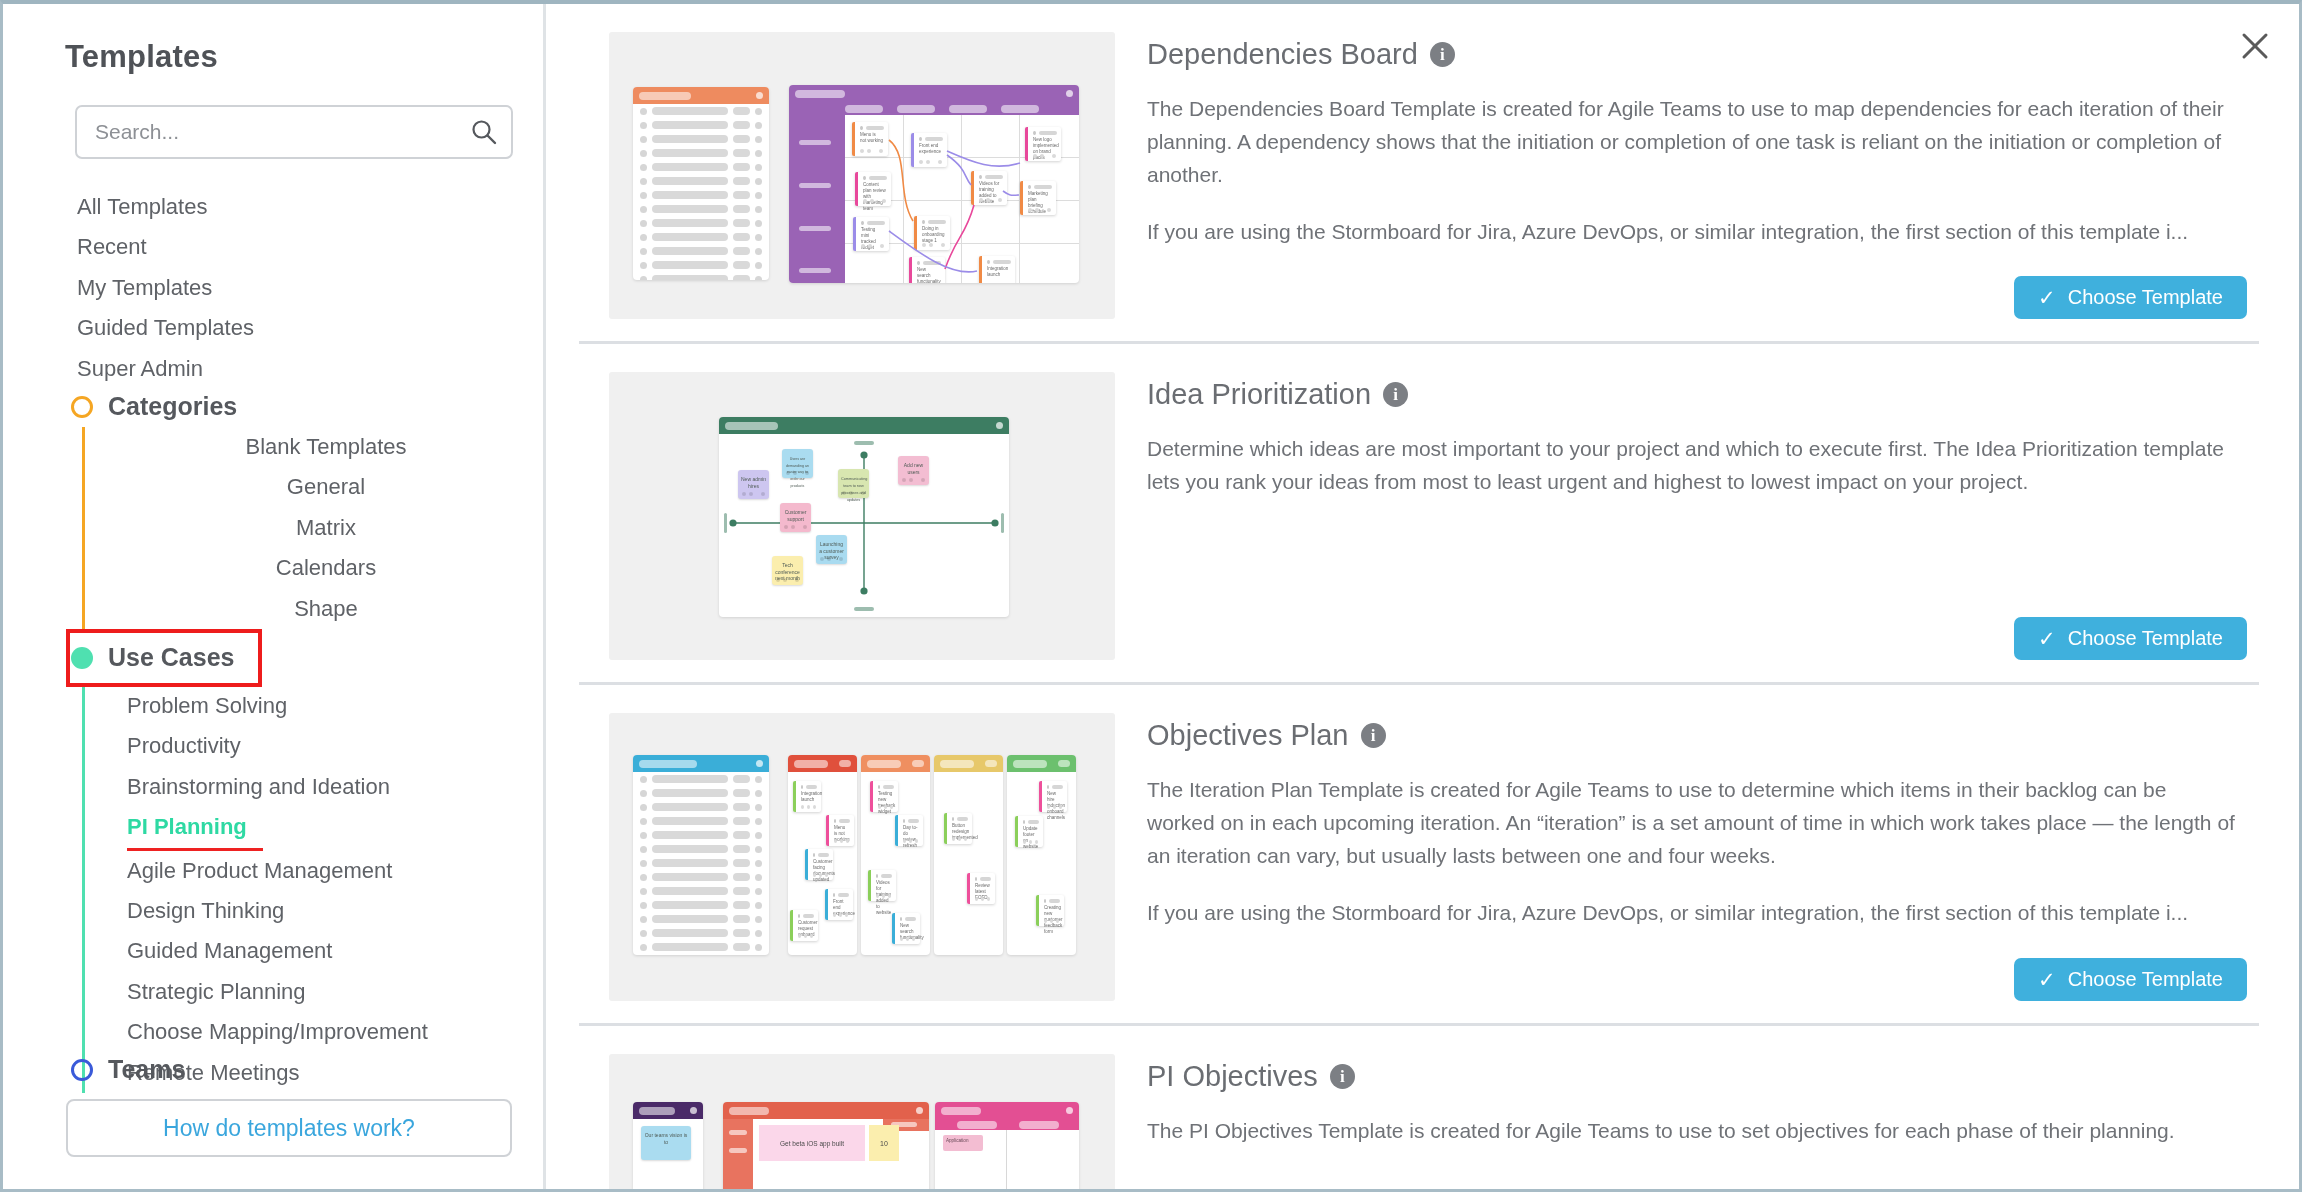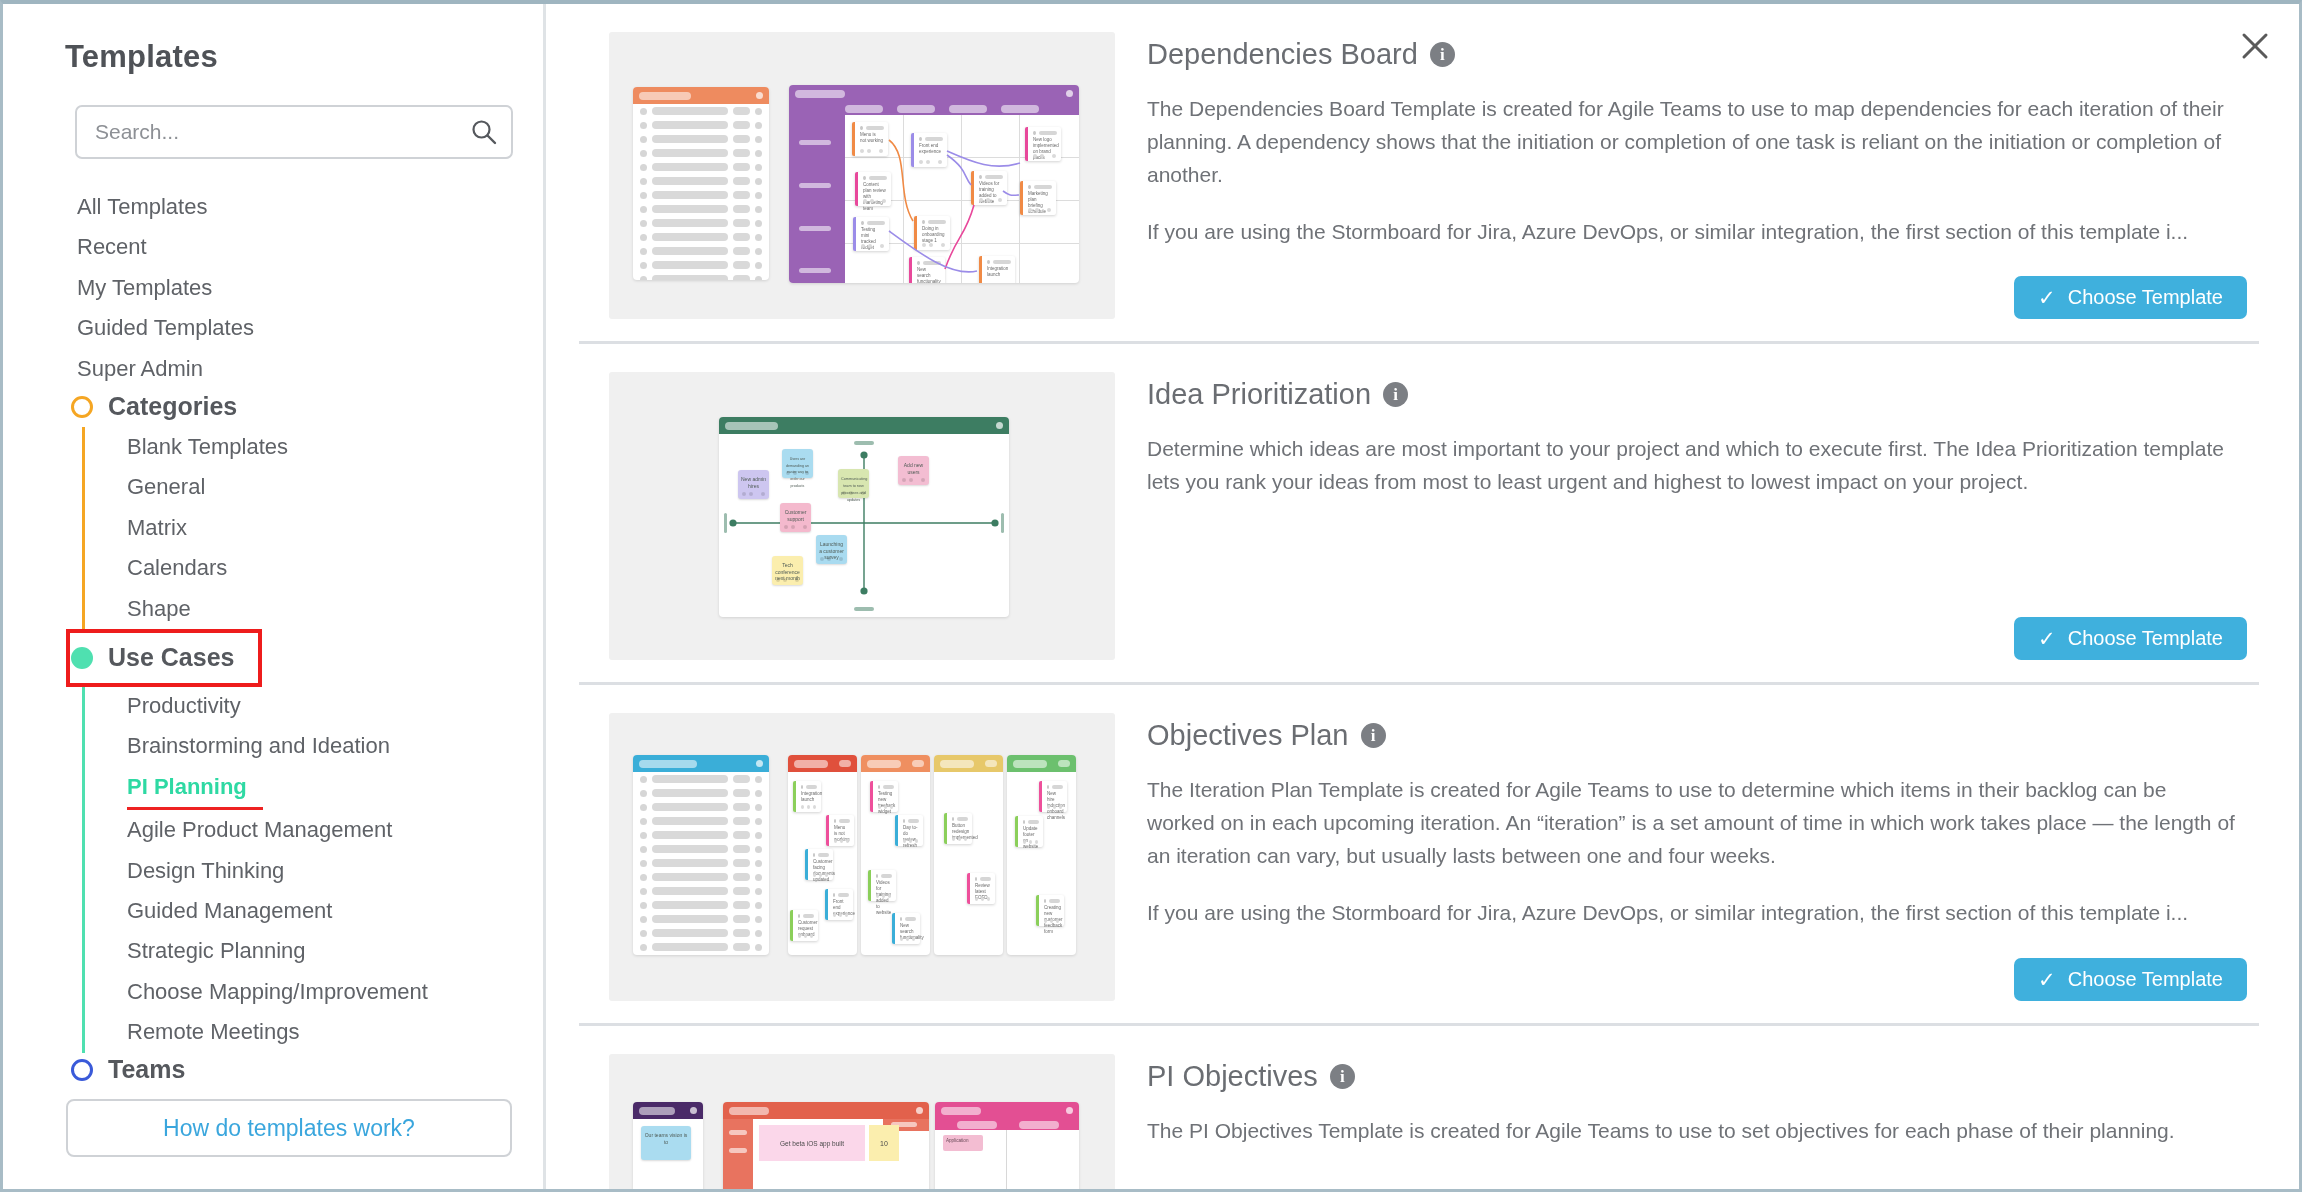--- a/index.html
+++ b/index.html
@@ -301,40 +301,41 @@
     </div>
 
     <div class="nav-links">
       <div class="nav-link">All Templates</div>
       <div class="nav-link">Recent</div>
       <div class="nav-link">My Templates</div>
       <div class="nav-link">Guided Templates</div>
       <div class="nav-link">Super Admin</div>
     </div>
 
-    <div class="group" style="top:382px;">
+    <div class="group" style="top:382px;text-align:center;">
       <div class="group-head">
         <span class="bullet outline-orange"></span>
         <span class="group-title">Categories</span>
       </div>
       <div class="group-items orange">
         <div><span class="group-item">Blank Templates</span></div>
         <div><span class="group-item">General</span></div>
         <div><span class="group-item">Matrix</span></div>
         <div><span class="group-item">Calendars</span></div>
         <div><span class="group-item">Shape</span></div>
       </div>
     </div>
 
     <div class="group" style="top:625px;">
       <div class="group-head" style="padding-top:14px;padding-bottom:14px;">
         <span class="bullet filled-green"></span>
         <span class="group-title">Use Cases</span>
       </div>
       <div class="group-items green">
+        <div><span class="group-item">Problem Solving</span></div>
         <div><span class="group-item">Productivity</span></div>
         <div><span class="group-item">Brainstorming and Ideation</span></div>
         <div><span class="group-item active">PI Planning</span></div>
         <div><span class="group-item">Agile Product Management</span></div>
         <div><span class="group-item">Design Thinking</span></div>
         <div><span class="group-item">Guided Management</span></div>
         <div><span class="group-item">Strategic Planning</span></div>
         <div><span class="group-item">Choose Mapping/Improvement</span></div>
         <div><span class="group-item">Remote Meetings</span></div>
       </div>

